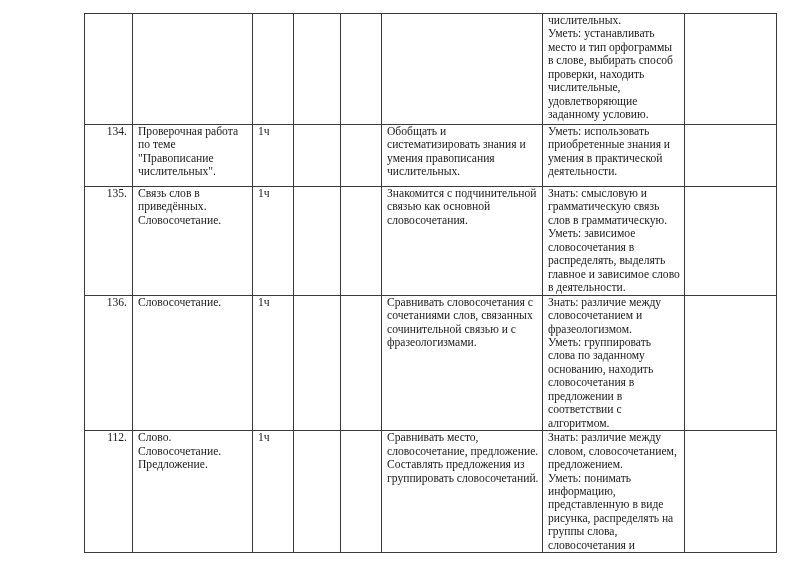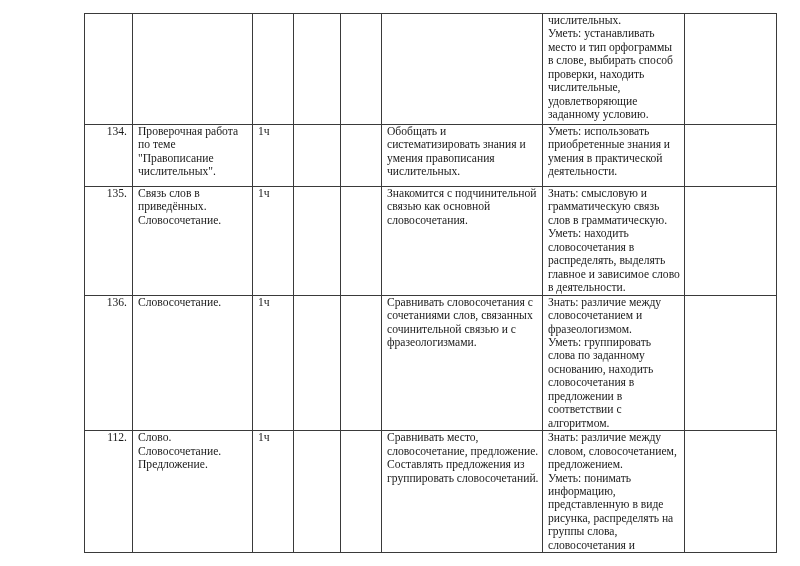--- a/index.html
+++ b/index.html
@@ -114,21 +114,21 @@
           </td>
           <td>
             <span class="line">Знакомится с подчинительной</span>
             <span class="line">связью как основной</span>
             <span class="line">словосочетания.</span>
           </td>
           <td>
             <span class="line">Знать: смысловую и</span>
             <span class="line">грамматическую связь</span>
             <span class="line">слов в грамматическую.</span>
-            <span class="line">Уметь: находить</span>
+            <span class="line">Уметь: зависимое</span>
             <span class="line">словосочетания в</span>
             <span class="line">распределять, выделять</span>
             <span class="line">главное и зависимое слово</span>
             <span class="line">в деятельности.</span>
           </td>
           <td>
             <span class="line"></span>
           </td>
         </tr>
         <tr style="height: 135px;">

